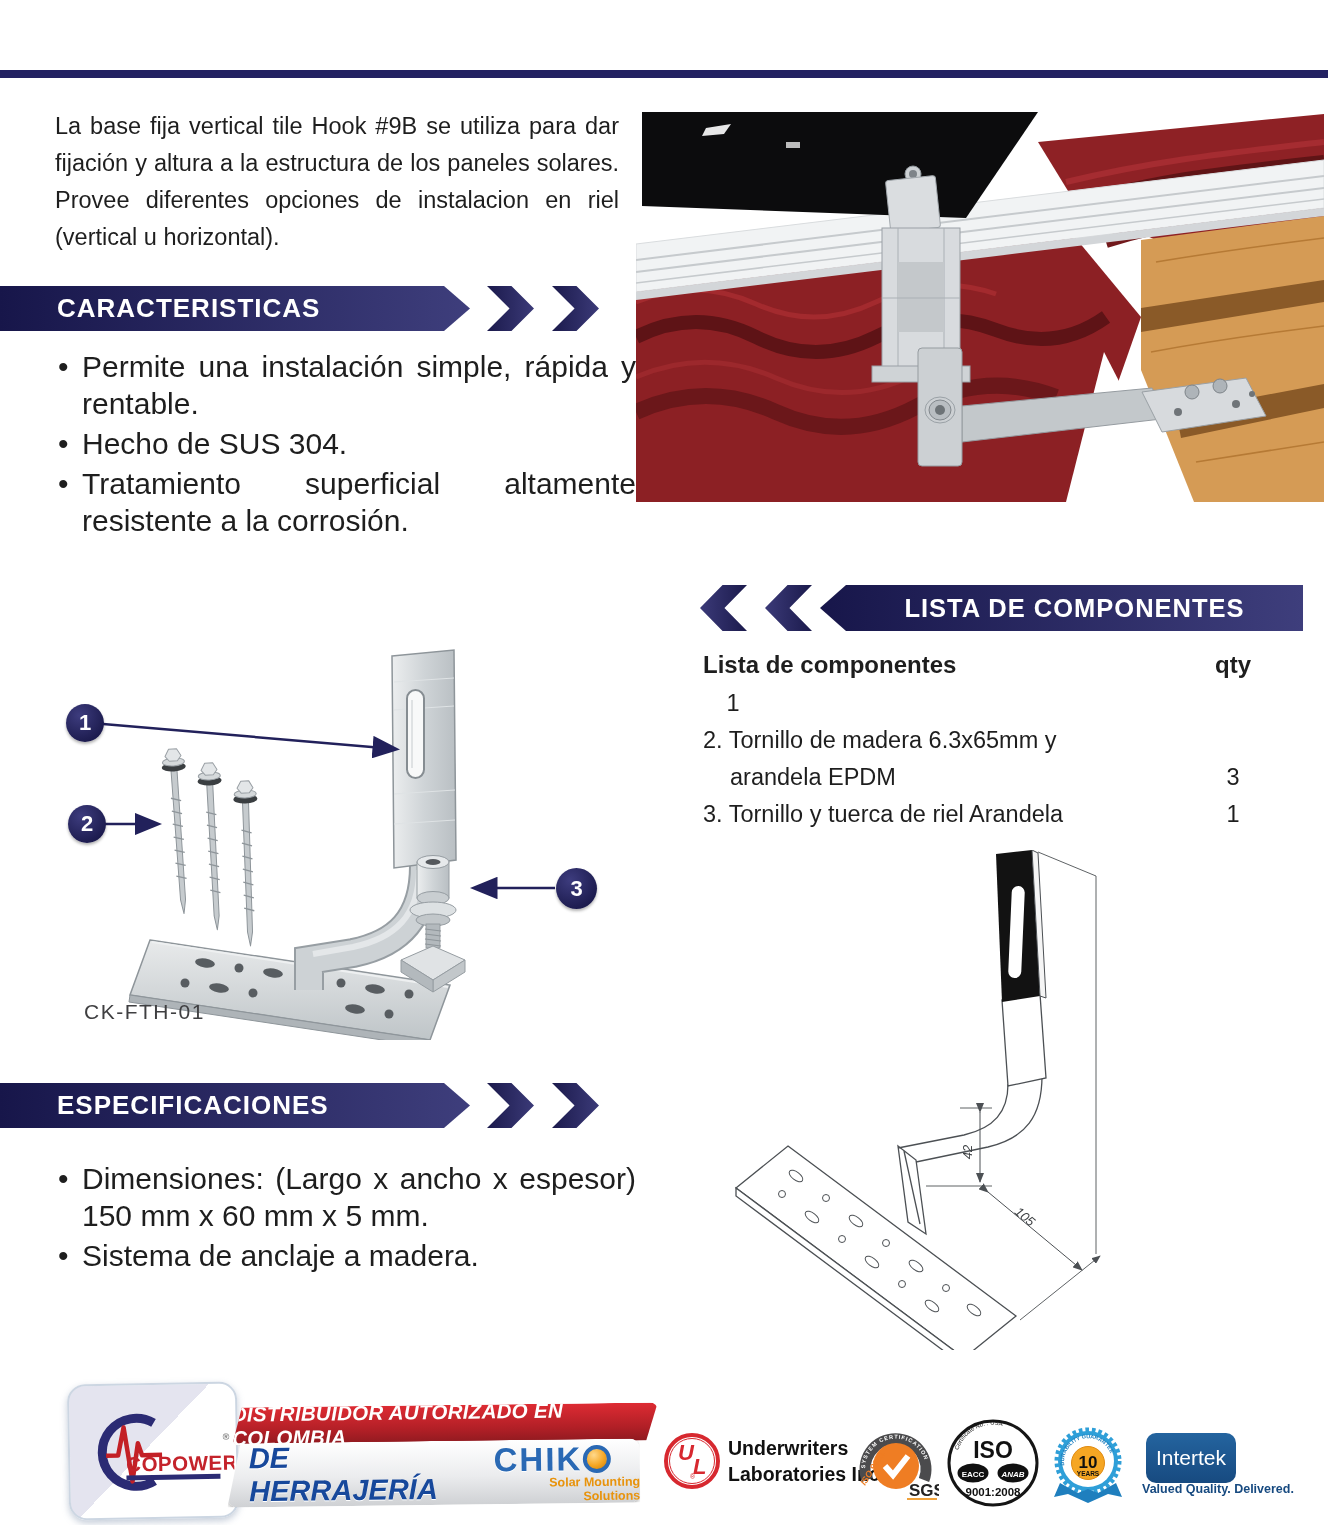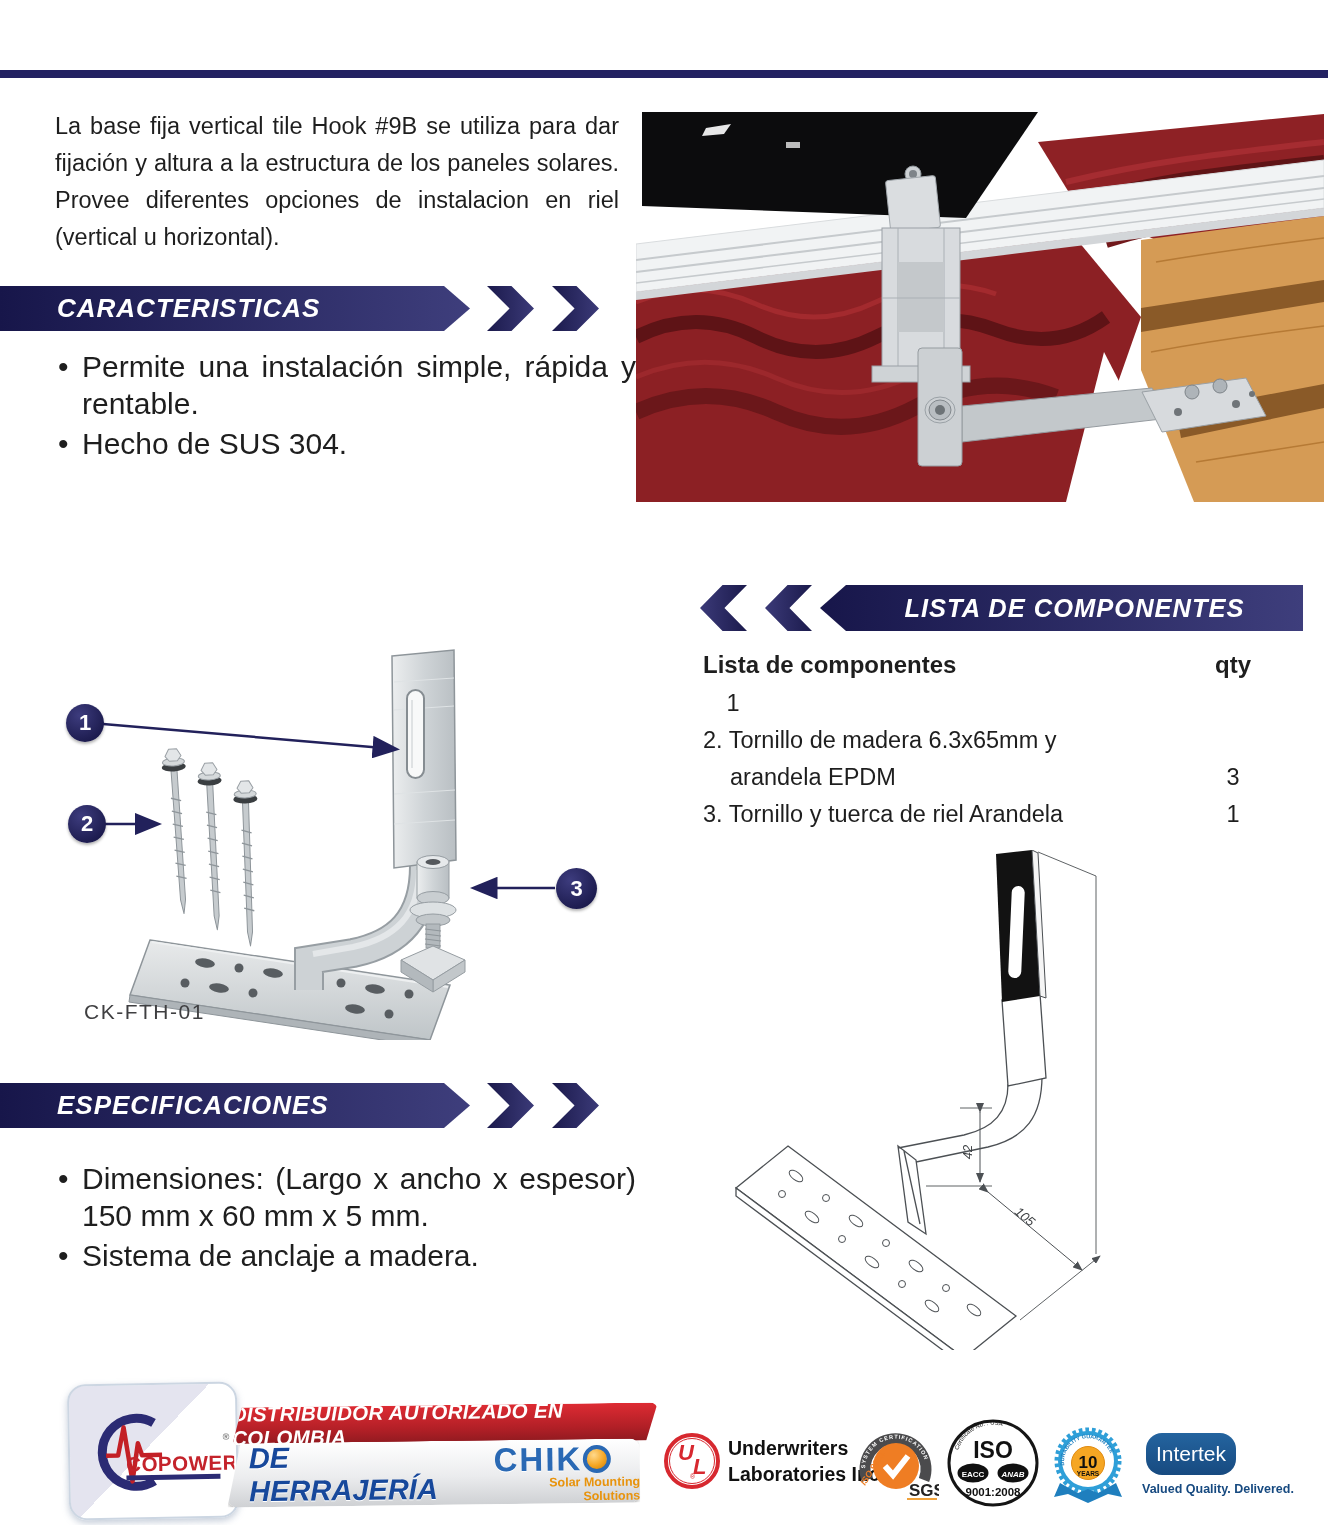--- a/index.html
+++ b/index.html
@@ -5,21 +5,21 @@
   :root{
     --navy:#232262; --navy-dark:#17164a; --navy-light:#3e3e7c;
     --red:#c4232b; --ribbon-red:#cf2630; --blue:#17489b; --chiko-blue:#2a69b4;
     --orange:#ef7d23; --chiko-orange:#e8930c; --intertek-blue:#1e5799;
   }
   *{margin:0;padding:0;box-sizing:border-box;}
   body{background:#9a9a9a;font-family:"Liberation Sans",sans-serif;}
   .page{position:relative;width:1328px;height:1525px;background:#ffffff;margin:0 auto;overflow:hidden;color:#202020;}
   .top-rule{position:absolute;left:0;top:70px;width:1328px;height:8px;background:var(--navy);}
   .intro{position:absolute;left:55px;top:108px;width:564px;font-size:23.5px;line-height:37px;text-align:justify;color:#1e1e1e;}
-  .banner{position:absolute;height:45px;display:flex;align-items:center;color:#fff;font-weight:bold;font-size:26px;letter-spacing:1px;background:linear-gradient(90deg,var(--navy-dark),var(--navy-light));font-style:italic;}
+  .banner{position:absolute;height:45px;display:flex;align-items:center;color:#fff;font-weight:bold;font-size:26px;letter-spacing:1px;background:linear-gradient(90deg,var(--navy-dark),var(--navy-light));}
   .banner-right{clip-path:polygon(0 0,calc(100% - 26px) 0,100% 50%,calc(100% - 26px) 100%,0 100%);padding-left:57px;}
   .banner-left{clip-path:polygon(26px 0,100% 0,100% 100%,26px 100%,0 50%);justify-content:center;padding-left:26px;font-size:25.5px;}
   .chev{position:absolute;width:47px;height:45px;background:linear-gradient(90deg,#1b1a4c,#3b3a78);clip-path:polygon(0 0,52% 0,100% 50%,52% 100%,0 100%,48% 50%);}
   .chev.flip{transform:scaleX(-1);}
   .bullets{position:absolute;list-style:none;font-size:30px;line-height:37px;color:#1e1e1e;}
   .bullets li{position:relative;padding-left:24px;margin-bottom:3px;text-align:justify;}
   .bullets li::before{content:"\2022";position:absolute;left:0;top:0;}
   .callout{position:absolute;width:38px;height:38px;border-radius:50%;background:radial-gradient(circle at 35% 30%,#3d3c7e,#1c1b4e 75%);color:#fff;font-weight:bold;font-size:22px;display:flex;align-items:center;justify-content:center;box-shadow:0 2px 3px rgba(0,0,0,.3);}
   .callout.big{width:41px;height:41px;}
   .model{position:absolute;font-size:21px;letter-spacing:1.5px;color:#3f3f41;}
@@ -44,41 +44,42 @@
   .chiko-word{font-weight:900;font-size:33px;color:var(--chiko-blue);letter-spacing:2px;text-shadow:0 1px 0 #fff;}
   .chiko-o{width:28px;height:28px;border-radius:50%;background:radial-gradient(circle at 35% 30%,#ffd98c,#f5a623 55%,#c97b06);border:4px solid var(--chiko-blue);margin-left:1px;}
   .chiko-tag{font-size:12.5px;font-weight:bold;color:var(--chiko-orange);text-align:right;margin-top:-3px;}
   .ul-circle{position:absolute;left:664px;top:1433px;width:56px;height:56px;border:4px solid #d7282f;border-radius:50%;}
   .ul-circle::after{content:"";position:absolute;inset:1px;border:1.5px solid #d7282f;border-radius:50%;}
   .ul-u,.ul-l{position:absolute;font-weight:900;font-style:italic;font-size:22px;color:#d7282f;}
   .ul-u{left:10px;top:3px;} .ul-l{left:25px;top:17px;}
   .ul-reg{position:absolute;left:22px;top:36px;font-size:7px;color:#d7282f;font-style:normal;}
   .ul-text{position:absolute;left:728px;top:1437px;font-weight:bold;font-size:19.5px;line-height:22px;color:#111;}
   .ul-reg2{font-size:9px;vertical-align:super;color:#555;font-weight:normal;}
-  .intertek{position:absolute;left:1146px;top:1433px;width:90px;height:42px;border-radius:16px;background:linear-gradient(180deg,#24649f,#174a80);color:#fff;font-size:21px;display:flex;align-items:center;justify-content:center;}
+  .intertek{position:absolute;left:1146px;top:1433px;width:90px;height:50px;border-radius:10px;background:linear-gradient(180deg,#24649f,#174a80);color:#fff;font-size:21px;display:flex;align-items:center;justify-content:center;}
   .intertek-tag{position:absolute;left:1142px;top:1482px;width:160px;font-size:12.5px;font-weight:900;color:#174a80;white-space:nowrap;}
 </style>
 </head>
 <body>
 
 <div class="page">
 
   <div class="top-rule"></div>
 
   <p class="intro">La base fija vertical tile Hook #9B se utiliza para dar fijación y altura a la estructura de los paneles solares. Provee diferentes opciones de instalacion en riel (vertical u horizontal).</p>
 
   <div class="banner banner-right" style="left:0;top:286px;width:470px;">
     <span>CARACTERISTICAS</span>
   </div>
   <div class="chev" style="left:487px;top:286px;"></div>
   <div class="chev" style="left:552px;top:286px;"></div>
 
   <ul class="bullets" style="left:58px;top:348px;width:578px;">
     <li>Permite una instalación simple, rápida y rentable.</li>
     <li>Hecho de SUS 304.</li>
+    <li>Tratamiento superficial altamente resistente a la corrosión.</li>
   </ul>
 
   <svg style="left:55px;top:648px;" width="560" height="392" viewBox="0 0 560 392">
     <defs>
       <linearGradient id="gMet" x1="0" y1="0" x2="1" y2="0">
         <stop offset="0" stop-color="#eceeef"></stop>
           <stop offset="0.5" stop-color="#cfd4d7"></stop>
           <stop offset="1" stop-color="#b9bfc3"></stop>
       </linearGradient>
       <linearGradient id="gMet2" x1="0" y1="0" x2="0" y2="1">

